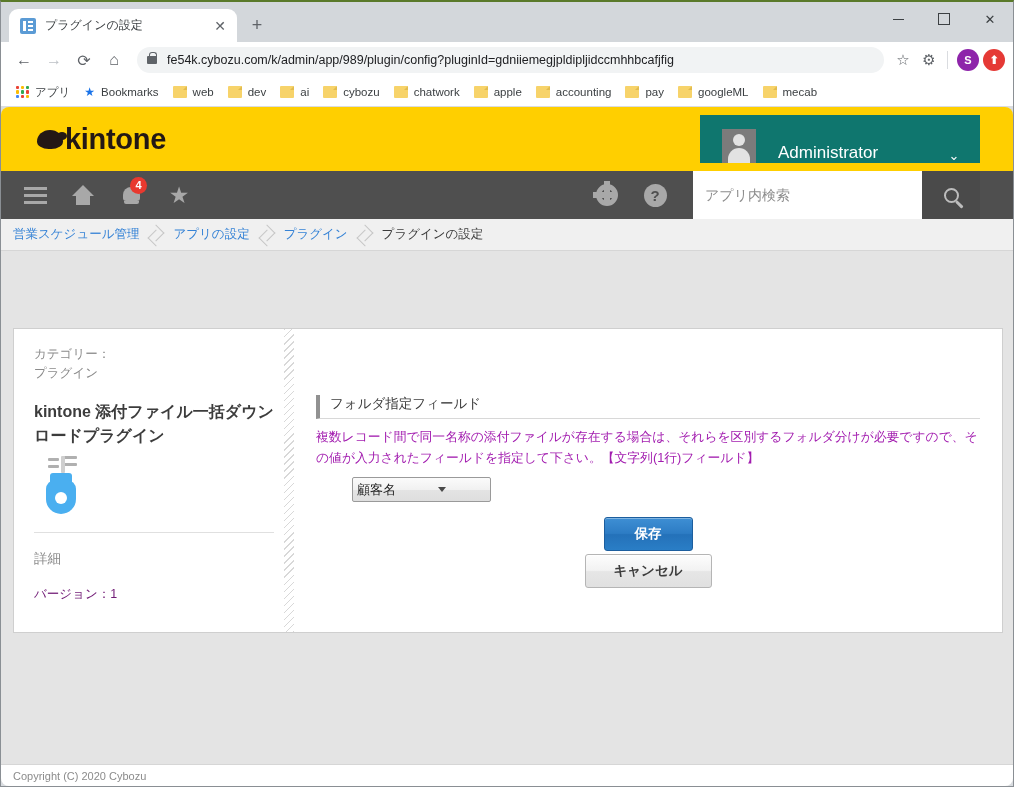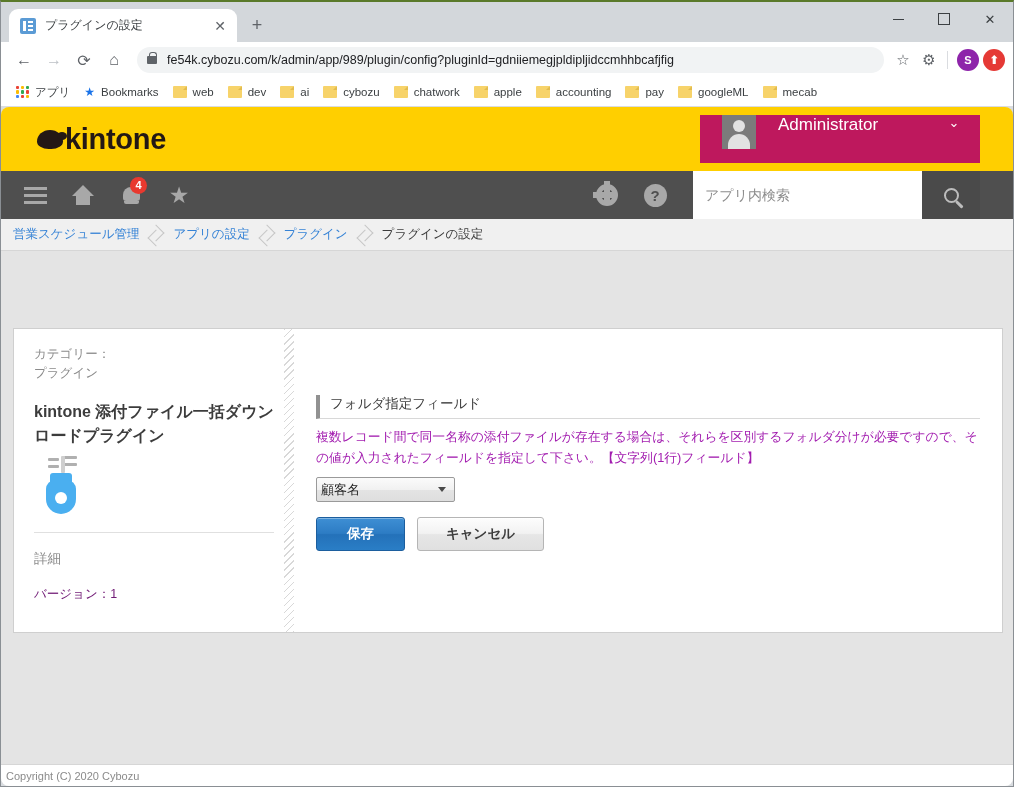--- a/index.html
+++ b/index.html
@@ -176,22 +176,22 @@
     width: 26px; height: 19px; margin-right: 2px;
     background: #231815; position: relative;
     border-radius: 50% 50% 45% 45% / 60% 60% 40% 40%;
   }
   .k-logo-mark::before {
     content: ""; position: absolute; right: -4px; top: 2px;
     width: 10px; height: 8px; background: #231815;
     border-radius: 50%;
   }
   .k-user {
-    height: 48px; background: #be185d;
-    display: flex; align-items: flex-start;
+    height: 48px; background: #0f766e;
+    display: flex; align-items: flex-end;
     padding: 0 16px 0 22px; min-width: 280px;
     margin-right: 33px;
   }
   .k-avatar {
     width: 34px; height: 34px; flex: 0 0 34px;
     background: #7b7b7b; position: relative; overflow: hidden;
   }
   .k-avatar::before {
     content: ""; position: absolute; left: 11px; top: 5px;
     width: 12px; height: 12px; border-radius: 50%; background: #e2e2e2;
@@ -410,31 +410,31 @@
     font-size: 12.8px; color: #a21caf; line-height: 1.62;
     margin-bottom: 9px; max-width: 668px;
   }
   .field-select {
     width: 139px; height: 25px;
     background: linear-gradient(to bottom, #fbfbfb 0%, #f1f1f1 50%, #e4e4e4 51%, #dedede 100%);
     border: 1px solid #9a9a9a; border-radius: 2px;
     font-size: 13px; color: #222; padding: 0 20px 0 4px;
     font-family: "Liberation Sans", "DejaVu Sans", sans-serif;
     position: relative;
-    display: flex; align-items: center;
+    display: flex; align-items: center; margin-left: 36px;
   }
   .select-wrap { position: relative; width: 139px; margin-bottom: 15px; }
   .select-caret {
     position: absolute; right: 9px; top: 10px;
     width: 0; height: 0;
     border-left: 4.5px solid transparent; border-right: 4.5px solid transparent;
     border-top: 5px solid #4a4a4a;
     pointer-events: none;
   }
-  .btn-row { display: flex; align-items: center; gap: 12px; }
+  .btn-row { display: flex; align-items: center; gap: 3px; flex-direction: column; }
   .btn {
     height: 34px; border-radius: 3px;
     font-size: 13.5px; font-weight: bold;
     display: flex; align-items: center; justify-content: center;
     cursor: pointer;
   }
   .btn-primary {
     width: 89px; color: #ffffff;
     background: linear-gradient(to bottom, #3e8fd4 0%, #2d7cc4 48%, #2471b9 52%, #2a7ec6 100%);
     border: 1px solid #1c5e9e;
@@ -444,21 +444,21 @@
     width: 127px; color: #3c3c3c;
     background: linear-gradient(to bottom, #fdfdfd 0%, #f2f2f2 48%, #e6e6e6 52%, #e0e0e0 100%);
     border: 1px solid #b5b5b5;
     box-shadow: inset 0 1px 0 rgba(255,255,255,0.7);
   }
 
   .k-footer {
     position: absolute; left: 0; right: 0; bottom: 0;
     height: 22px; background: #ffffff;
     border-top: 1px solid #d6d6d6;
-    display: flex; align-items: center; padding-left: 5px;
+    display: flex; align-items: center; padding-left: 12px;
   }
   .k-footer span { font-size: 11px; color: #8b8b8b; }
 </style>
 </head>
 <body>
 
 <div class="browser">
 
   <div class="tabstrip">
     <div class="tab">

